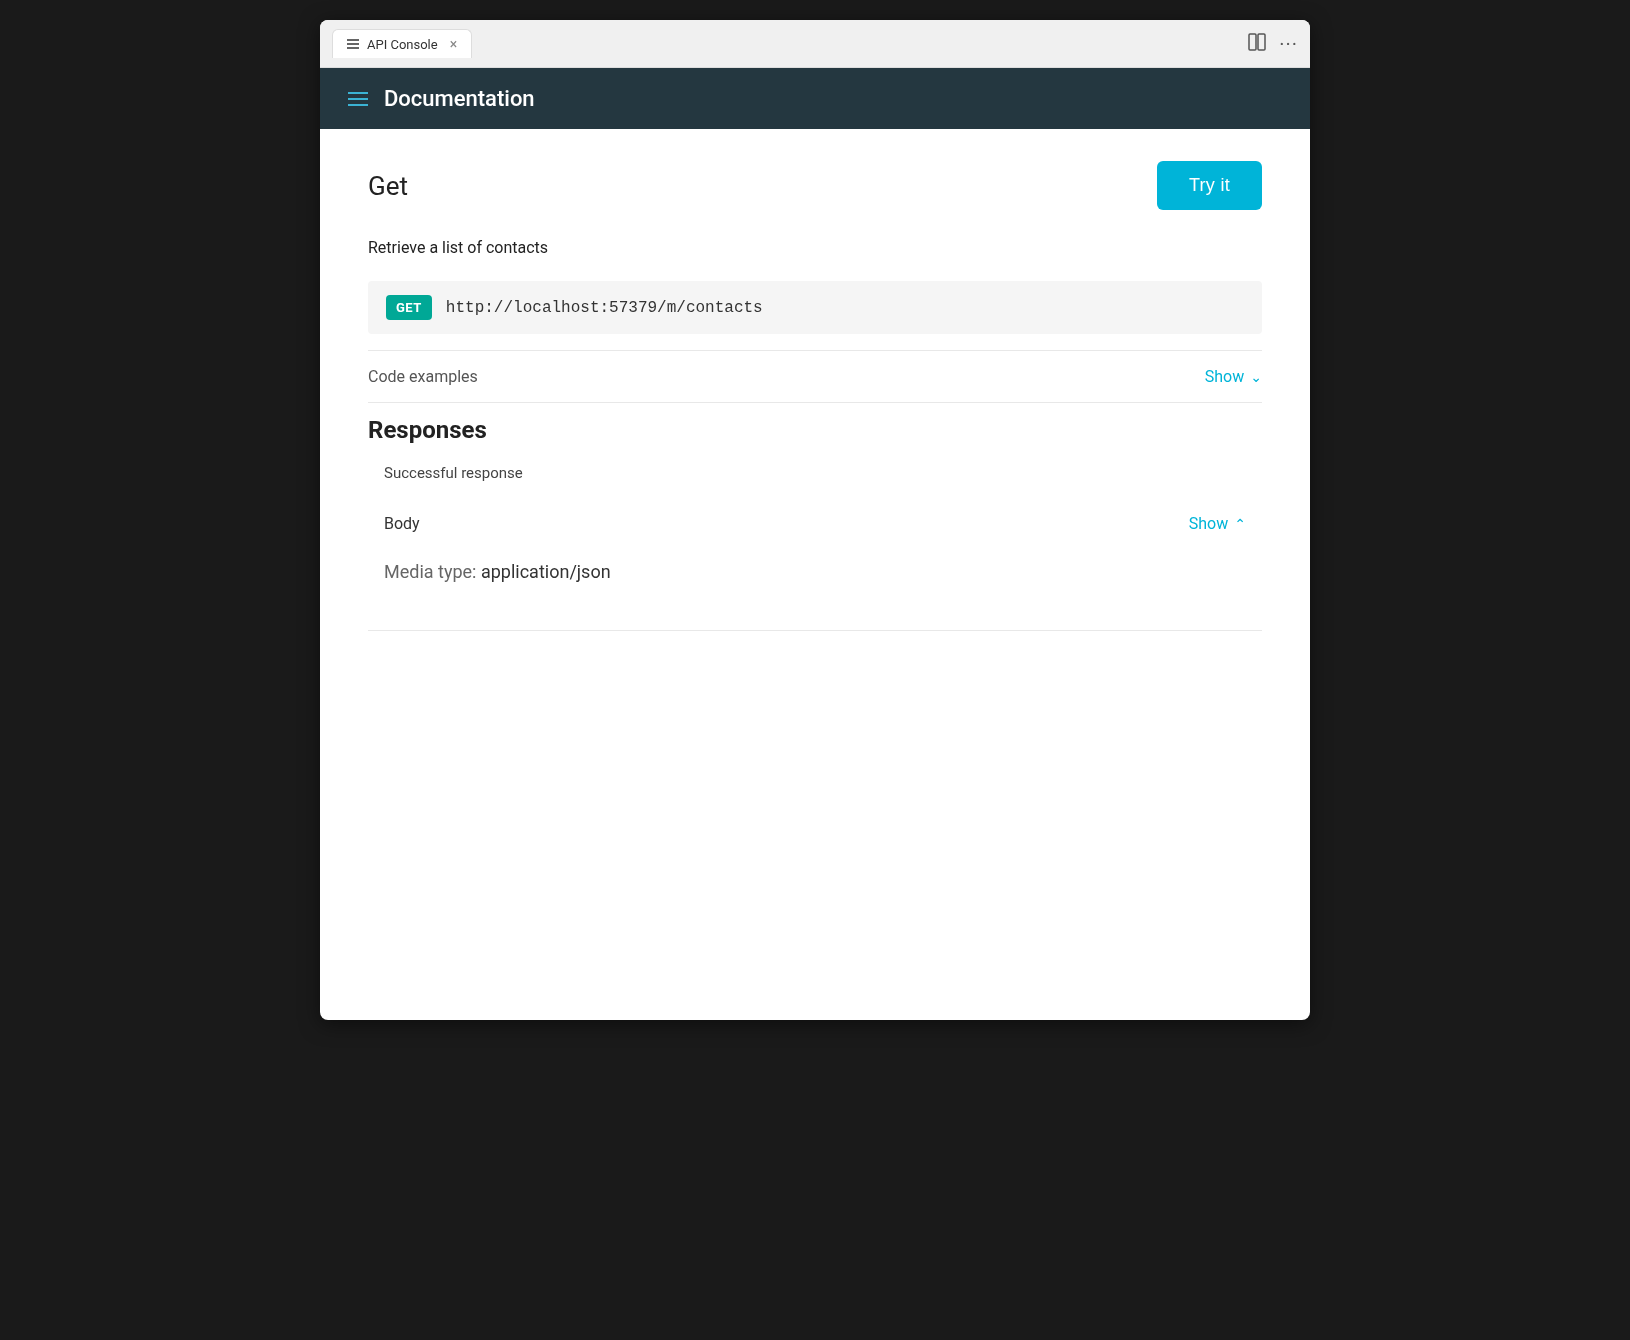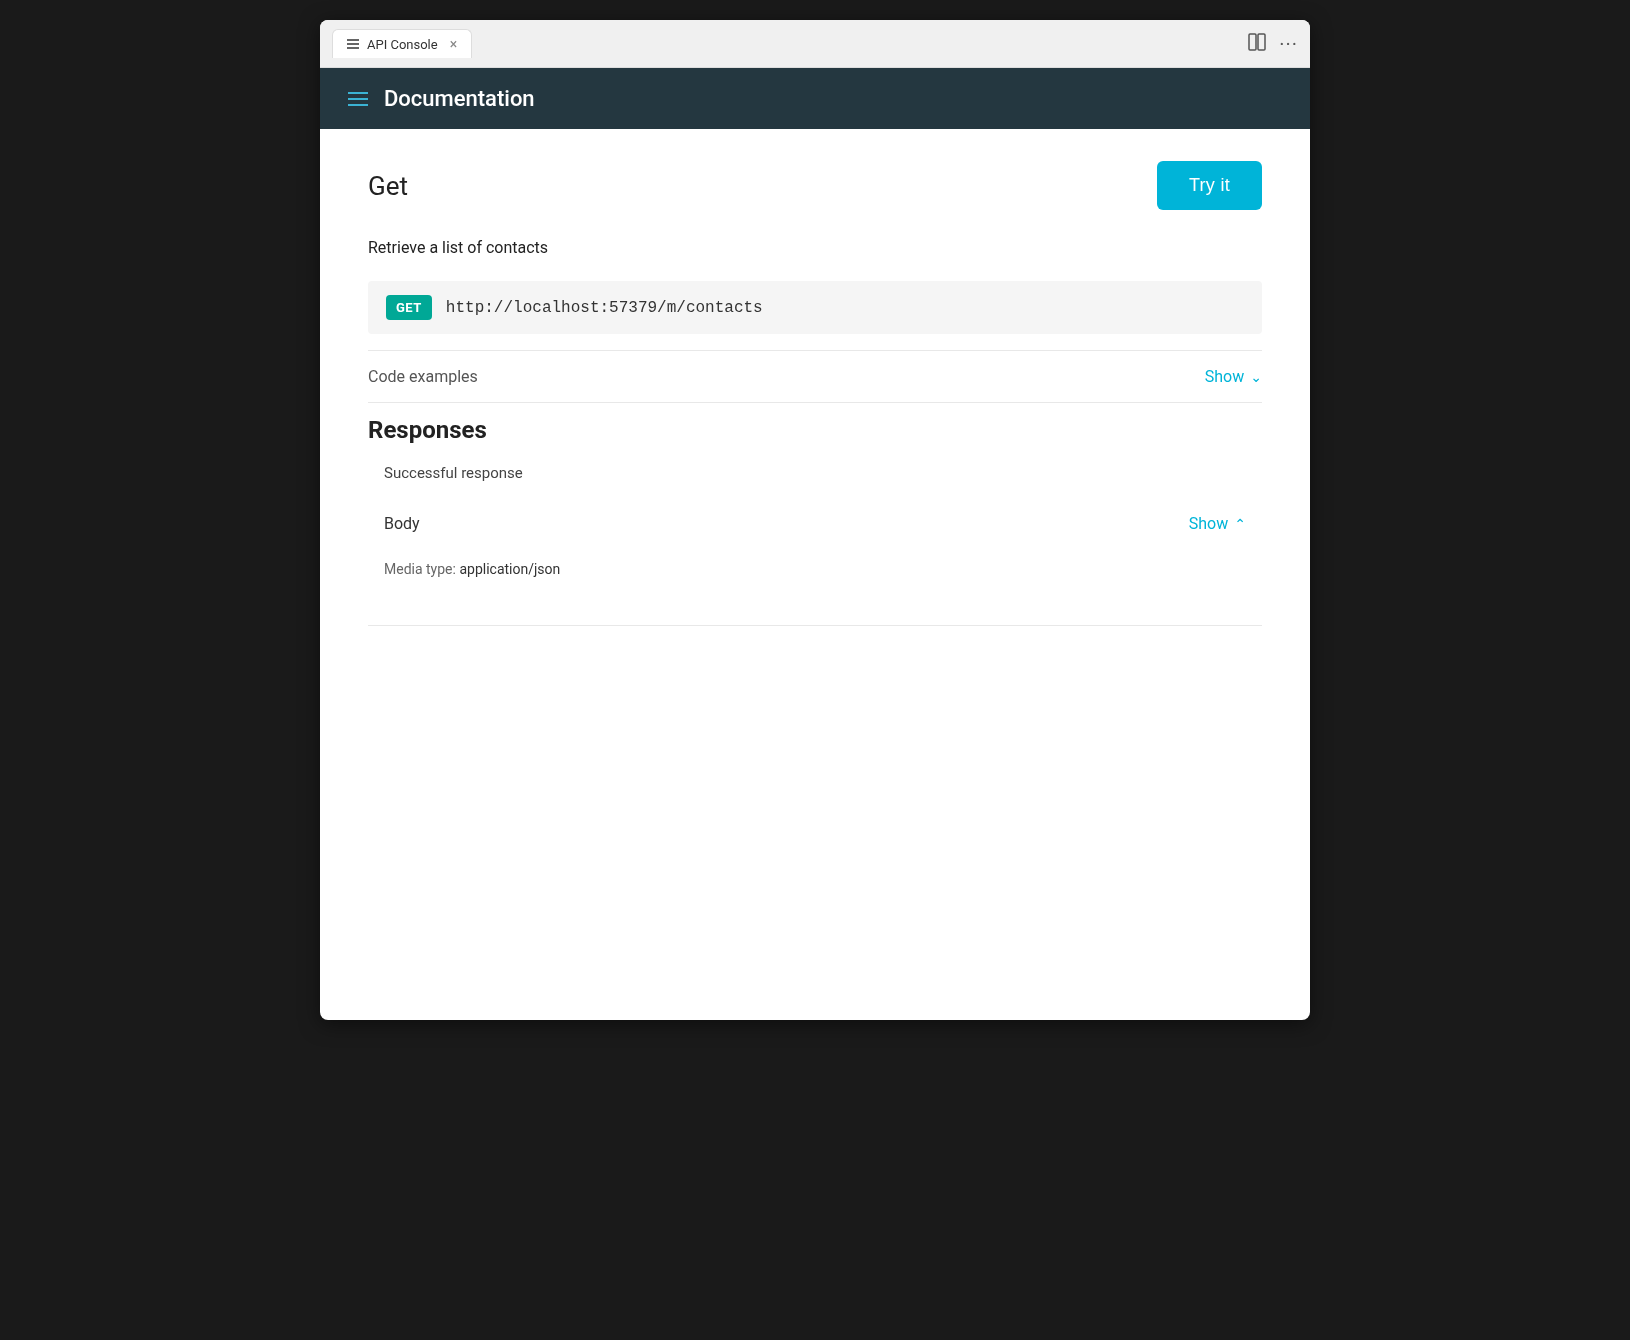--- a/index.html
+++ b/index.html
@@ -276,21 +276,21 @@
     }
 
     .chevron-up {
       font-size: 14px;
       color: #00b4d8;
     }
 
     
     .media-type-row {
       padding: 16px 16px;
-      font-size: 14px;
+      font-size: 18px;
       color: #444;
     }
 
     .media-type-row .label {
       color: #666;
     }
 
     .media-type-row .value {
       color: #333;
     }

